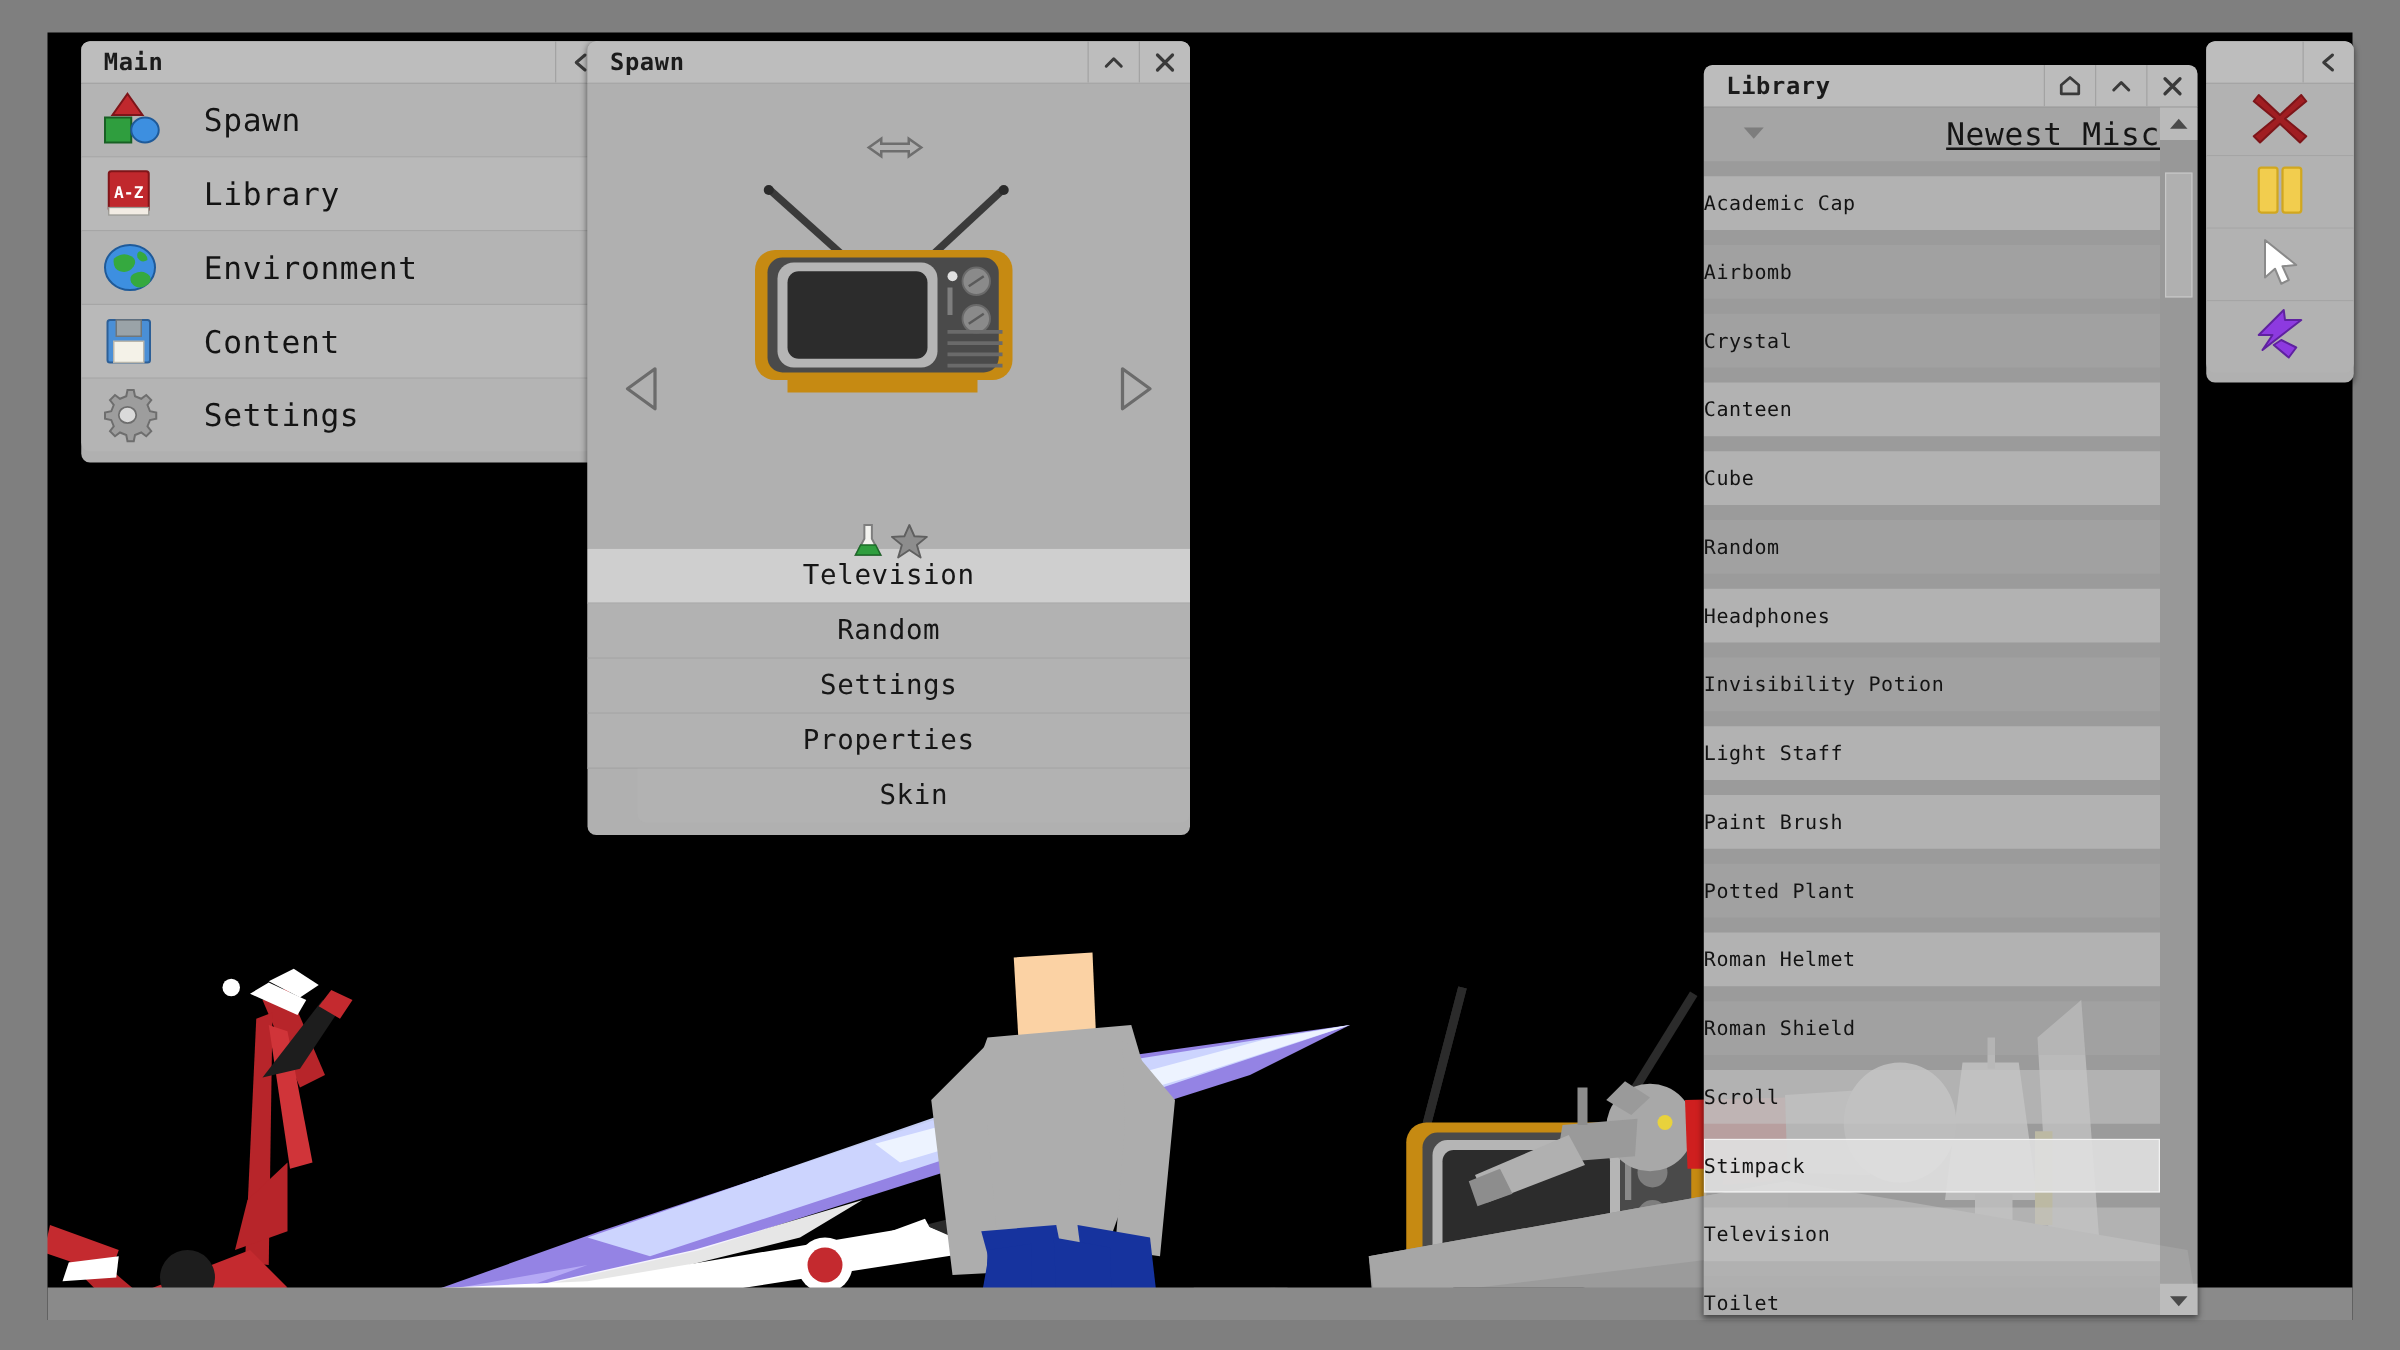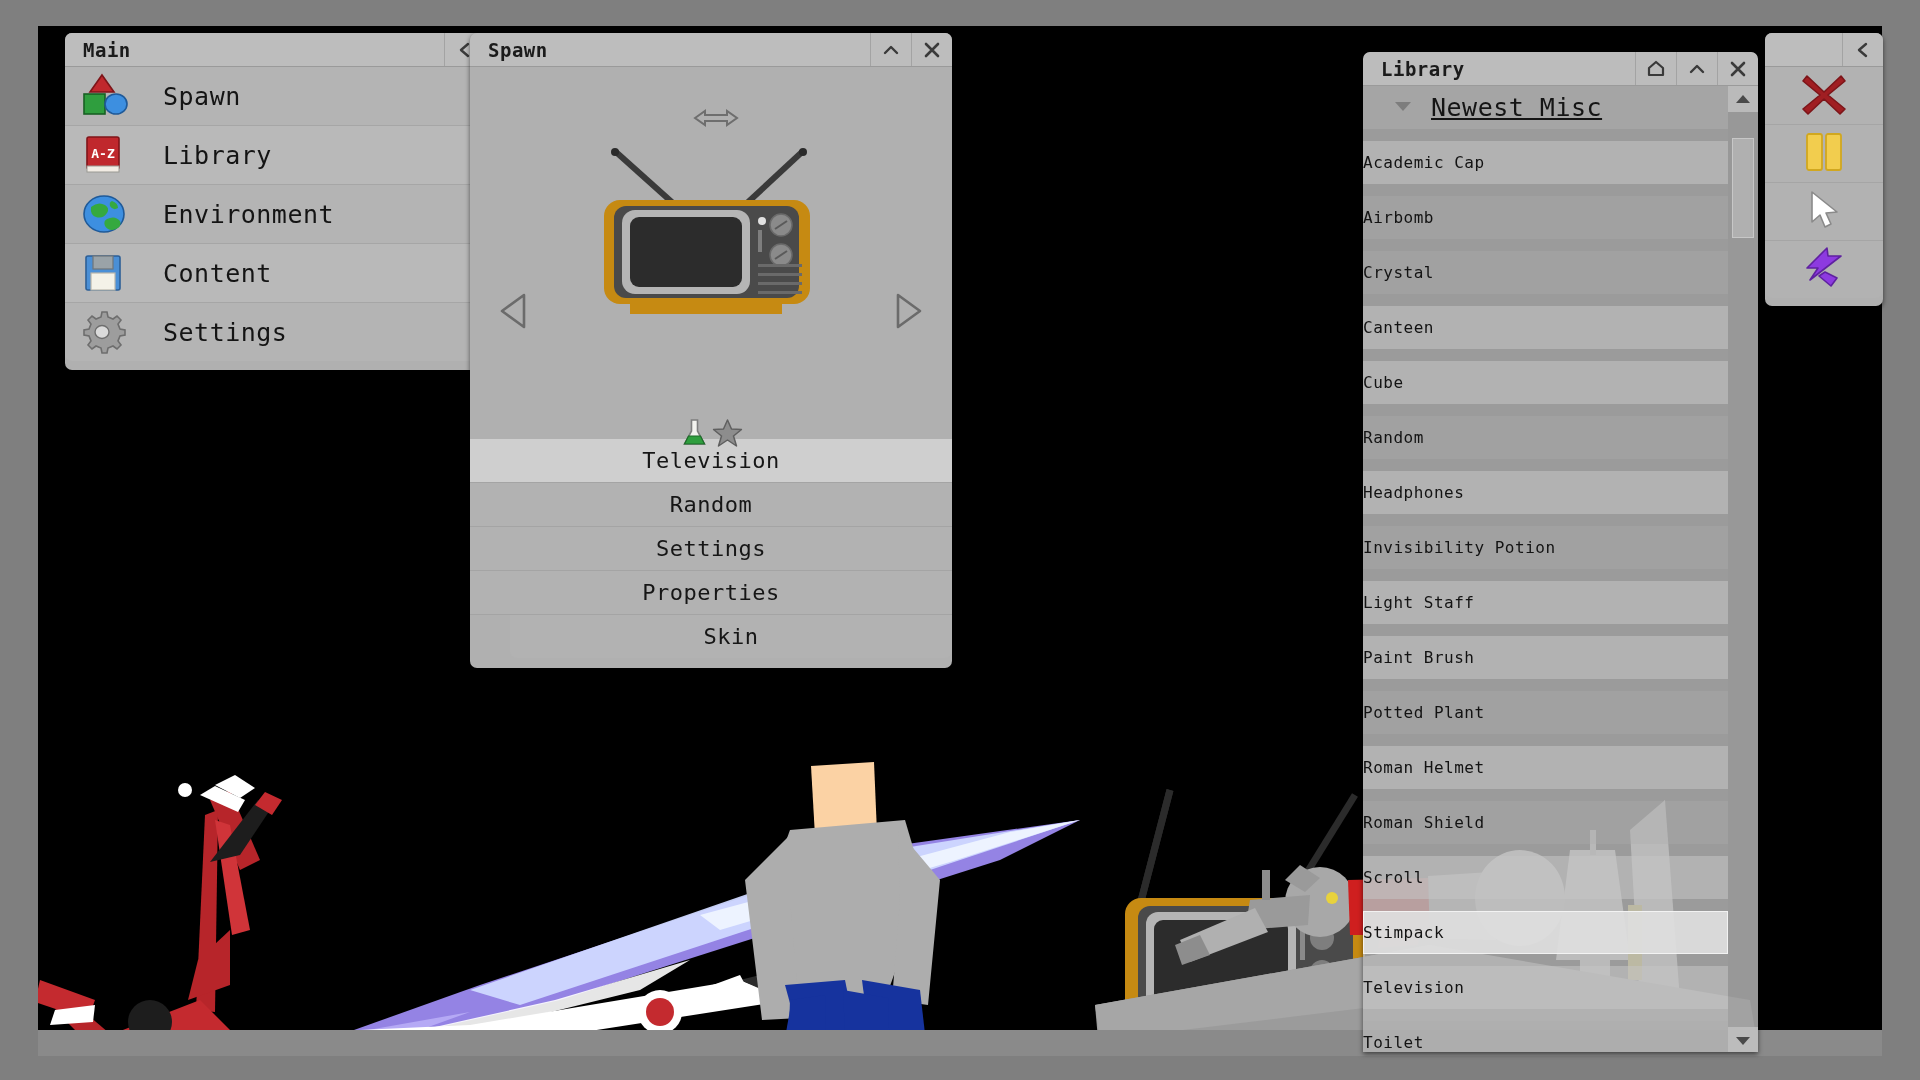--- a/index.html
+++ b/index.html
@@ -169,20 +169,21 @@
     flex: 1 1 auto;
     overflow: hidden;
     position: relative;
   }
   .lib-group {
     height: 43px;
     display: flex;
     align-items: center;
     padding-left: 30px;
     background: rgba(176,176,176,.5);
+    justify-content: space-between;
   }
   .lib-group .caret { margin-right: 18px; }
   .lib-group .gname {
     font-size: 25px;
     color: #151515;
     text-decoration: underline;
     letter-spacing: .5px;
   }
   .lib-item {
     height: 43px;

